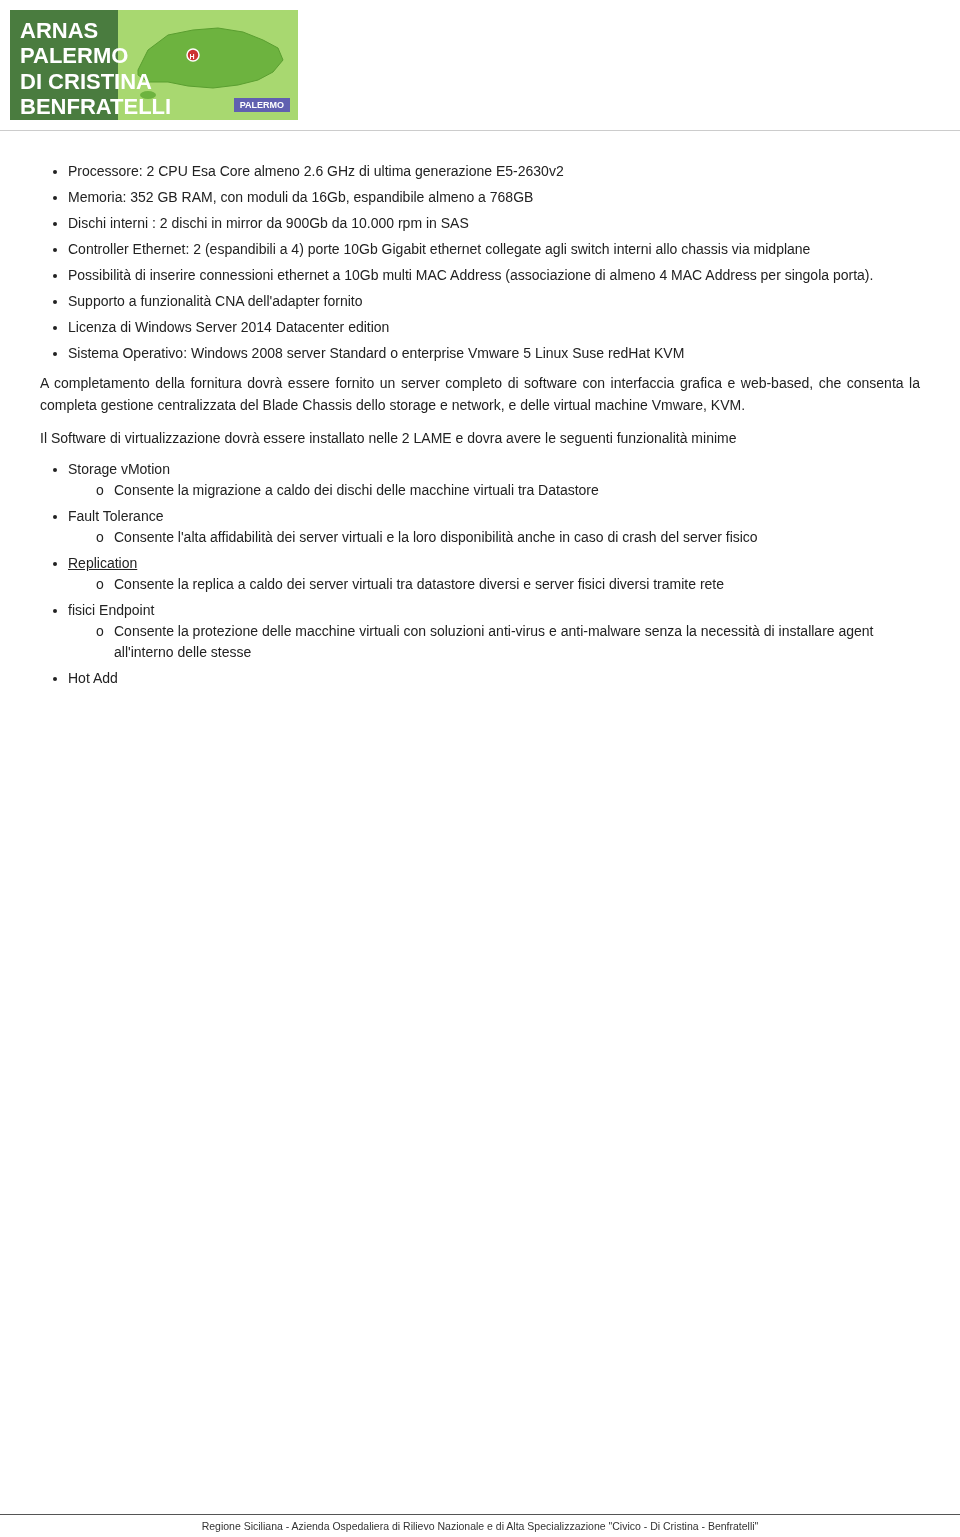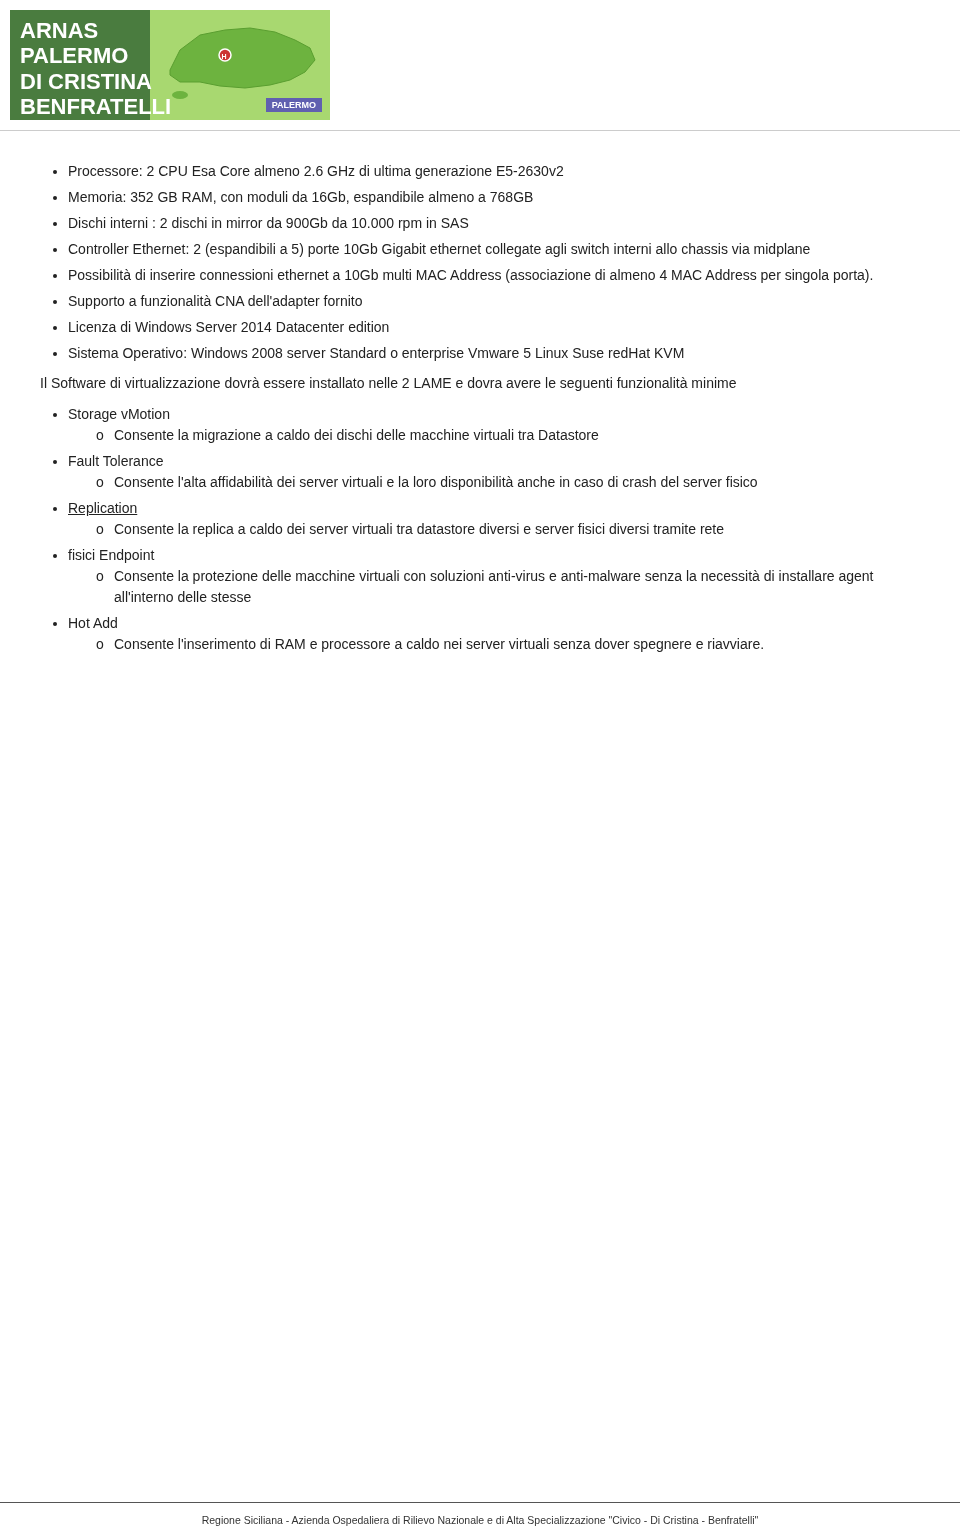--- a/index.html
+++ b/index.html
@@ -22,21 +22,21 @@
     .header {
       display: flex;
       align-items: stretch;
       background: #fff;
       padding: 10px 20px 10px 10px;
       border-bottom: 1px solid #ccc;
       margin-bottom: 20px;
     }
     .logo-box {
       background: #4a7c3f;
-      width: 320px;
+      width: 288px;
       min-height: 110px;
       position: relative;
       flex-shrink: 0;
       overflow: hidden;
     }
     .logo-text {
       position: absolute;
       top: 8px;
       left: 10px;
       color: #fff;
@@ -114,21 +114,21 @@
     .replication-underline {
       text-decoration: underline;
     }
     
     .footer {
       position: absolute;
       bottom: 0;
       left: 0;
       right: 0;
       border-top: 1px solid #555;
-      padding: 11px 20px;
+      padding: 5px 20px;
       font-size: 10.5px;
       color: #333;
       text-align: center;
       background: #fff;
     }
     
     .sicily-svg {
       position: absolute;
       top: 0; left: 0;
       width: 100%;
@@ -168,27 +168,28 @@
     </div>
   </div>
 
   <div class="content">
 
 
     <ul class="main-list">
       <li>Processore: 2 CPU Esa Core almeno 2.6 GHz di ultima generazione E5-2630v2</li>
       <li>Memoria: 352 GB RAM, con moduli da 16Gb, espandibile almeno a 768GB</li>
       <li>Dischi interni : 2 dischi in mirror da 900Gb da 10.000 rpm in SAS</li>
-      <li>Controller Ethernet: 2 (espandibili a 5) porte 10Gb Gigabit ethernet collegate agli switch interni allo chassis via midplane</li>
+      <li>Controller Ethernet: 2 (espandibili a 4) porte 10Gb Gigabit ethernet collegate agli switch interni allo chassis via midplane</li>
       <li>Possibilità di inserire connessioni ethernet a 10Gb multi MAC Address (associazione di almeno 4 MAC Address per singola porta).</li>
       <li>Supporto a funzionalità CNA dell'adapter fornito</li>
       <li>Licenza di Windows Server 2014 Datacenter edition</li>
       <li>Sistema Operativo: Windows 2008 server Standard o enterprise Vmware 5 Linux Suse redHat KVM</li>
     </ul>
 
+    <p class="body-text">A completamento della fornitura dovrà essere fornito un server completo di software con interfaccia grafica e web-based, che consenta la completa gestione centralizzata del Blade Chassis dello storage e network, e delle virtual machine Vmware, KVM.</p>
 
 
     <p class="body-text">Il Software di virtualizzazione dovrà essere installato nelle 2 LAME e dovra avere le seguenti funzionalità minime</p>
 
     <ul class="main-list">
 
       <li>
         <span>Storage vMotion</span>
         <ul class="sub-list">
           <li>Consente la migrazione a caldo dei dischi delle macchine virtuali tra Datastore</li>
@@ -211,23 +212,20 @@
 
       <li>
         <span>fisici Endpoint</span>
         <ul class="sub-list">
           <li>Consente la protezione delle macchine virtuali con soluzioni anti-virus e anti-malware senza la necessità di installare agent all'interno delle stesse</li>
         </ul>
       </li>
 
       <li>
         <span>Hot Add</span>
-        <ul class="sub-list">
-          <li>Consente l'inserimento di RAM e processore a caldo nei server virtuali senza dover spegnere e riavviare.</li>
-        </ul>
       </li>
     </ul>
 
   </div>
 
   <div class="footer">
     <div>Regione Siciliana - Azienda Ospedaliera di Rilievo Nazionale e di Alta Specializzazione "Civico - Di Cristina - Benfratelli"</div>
   </div>
 
 </div>

